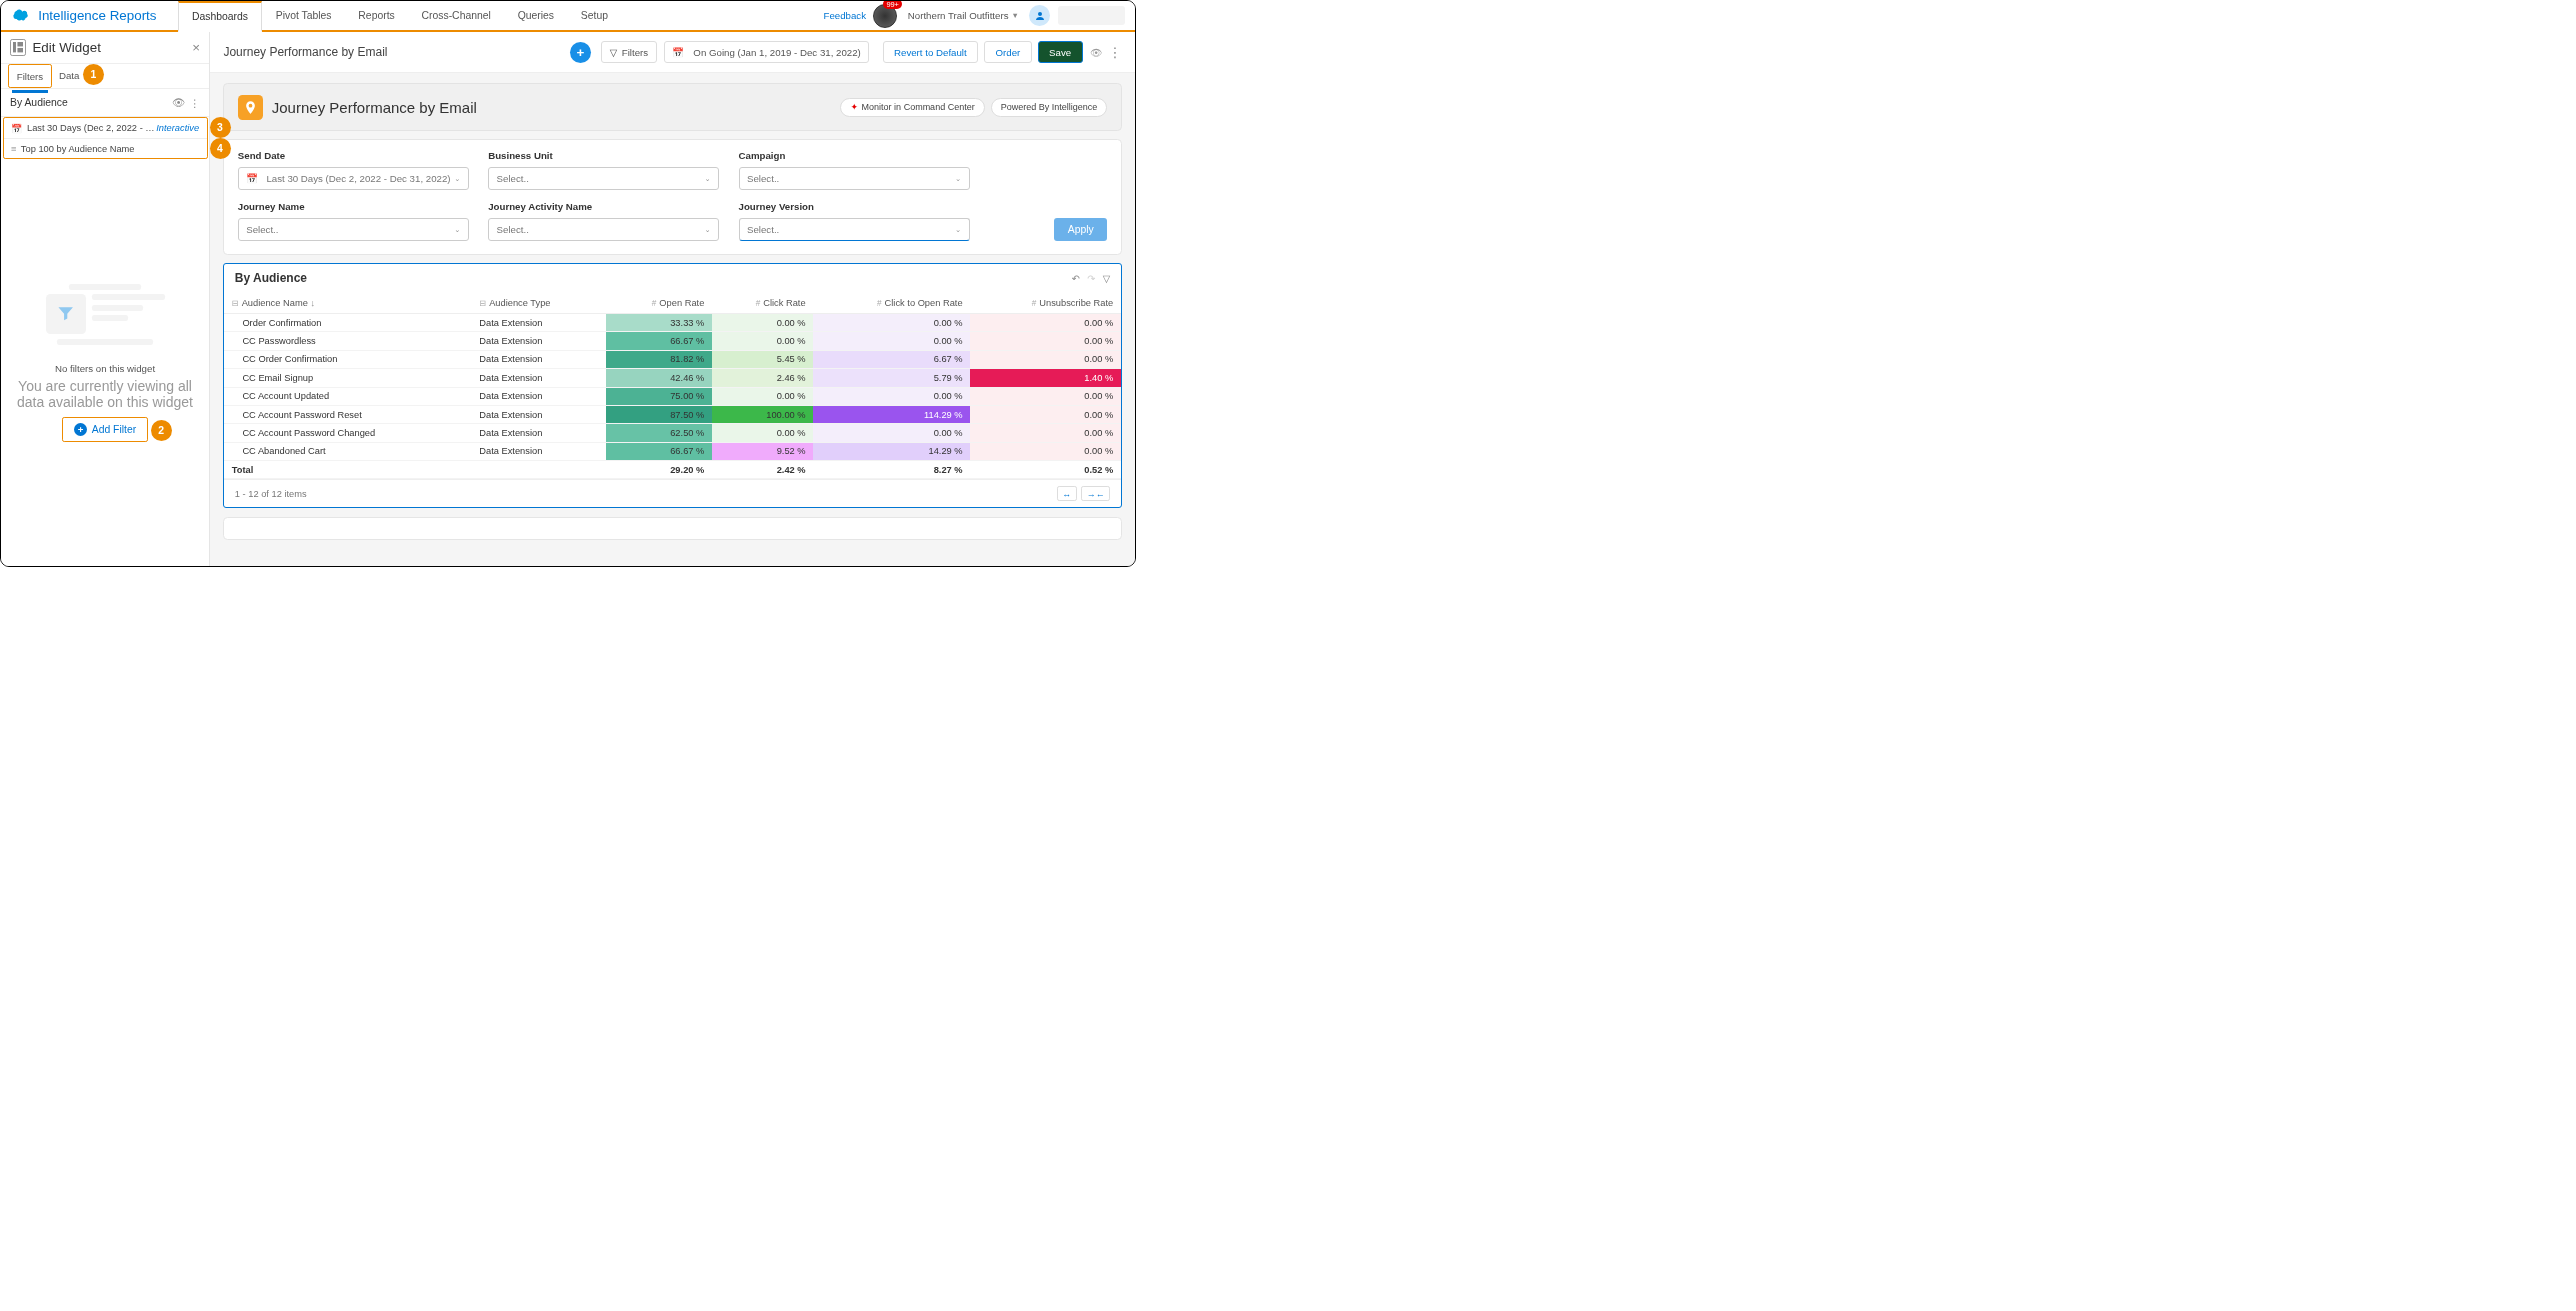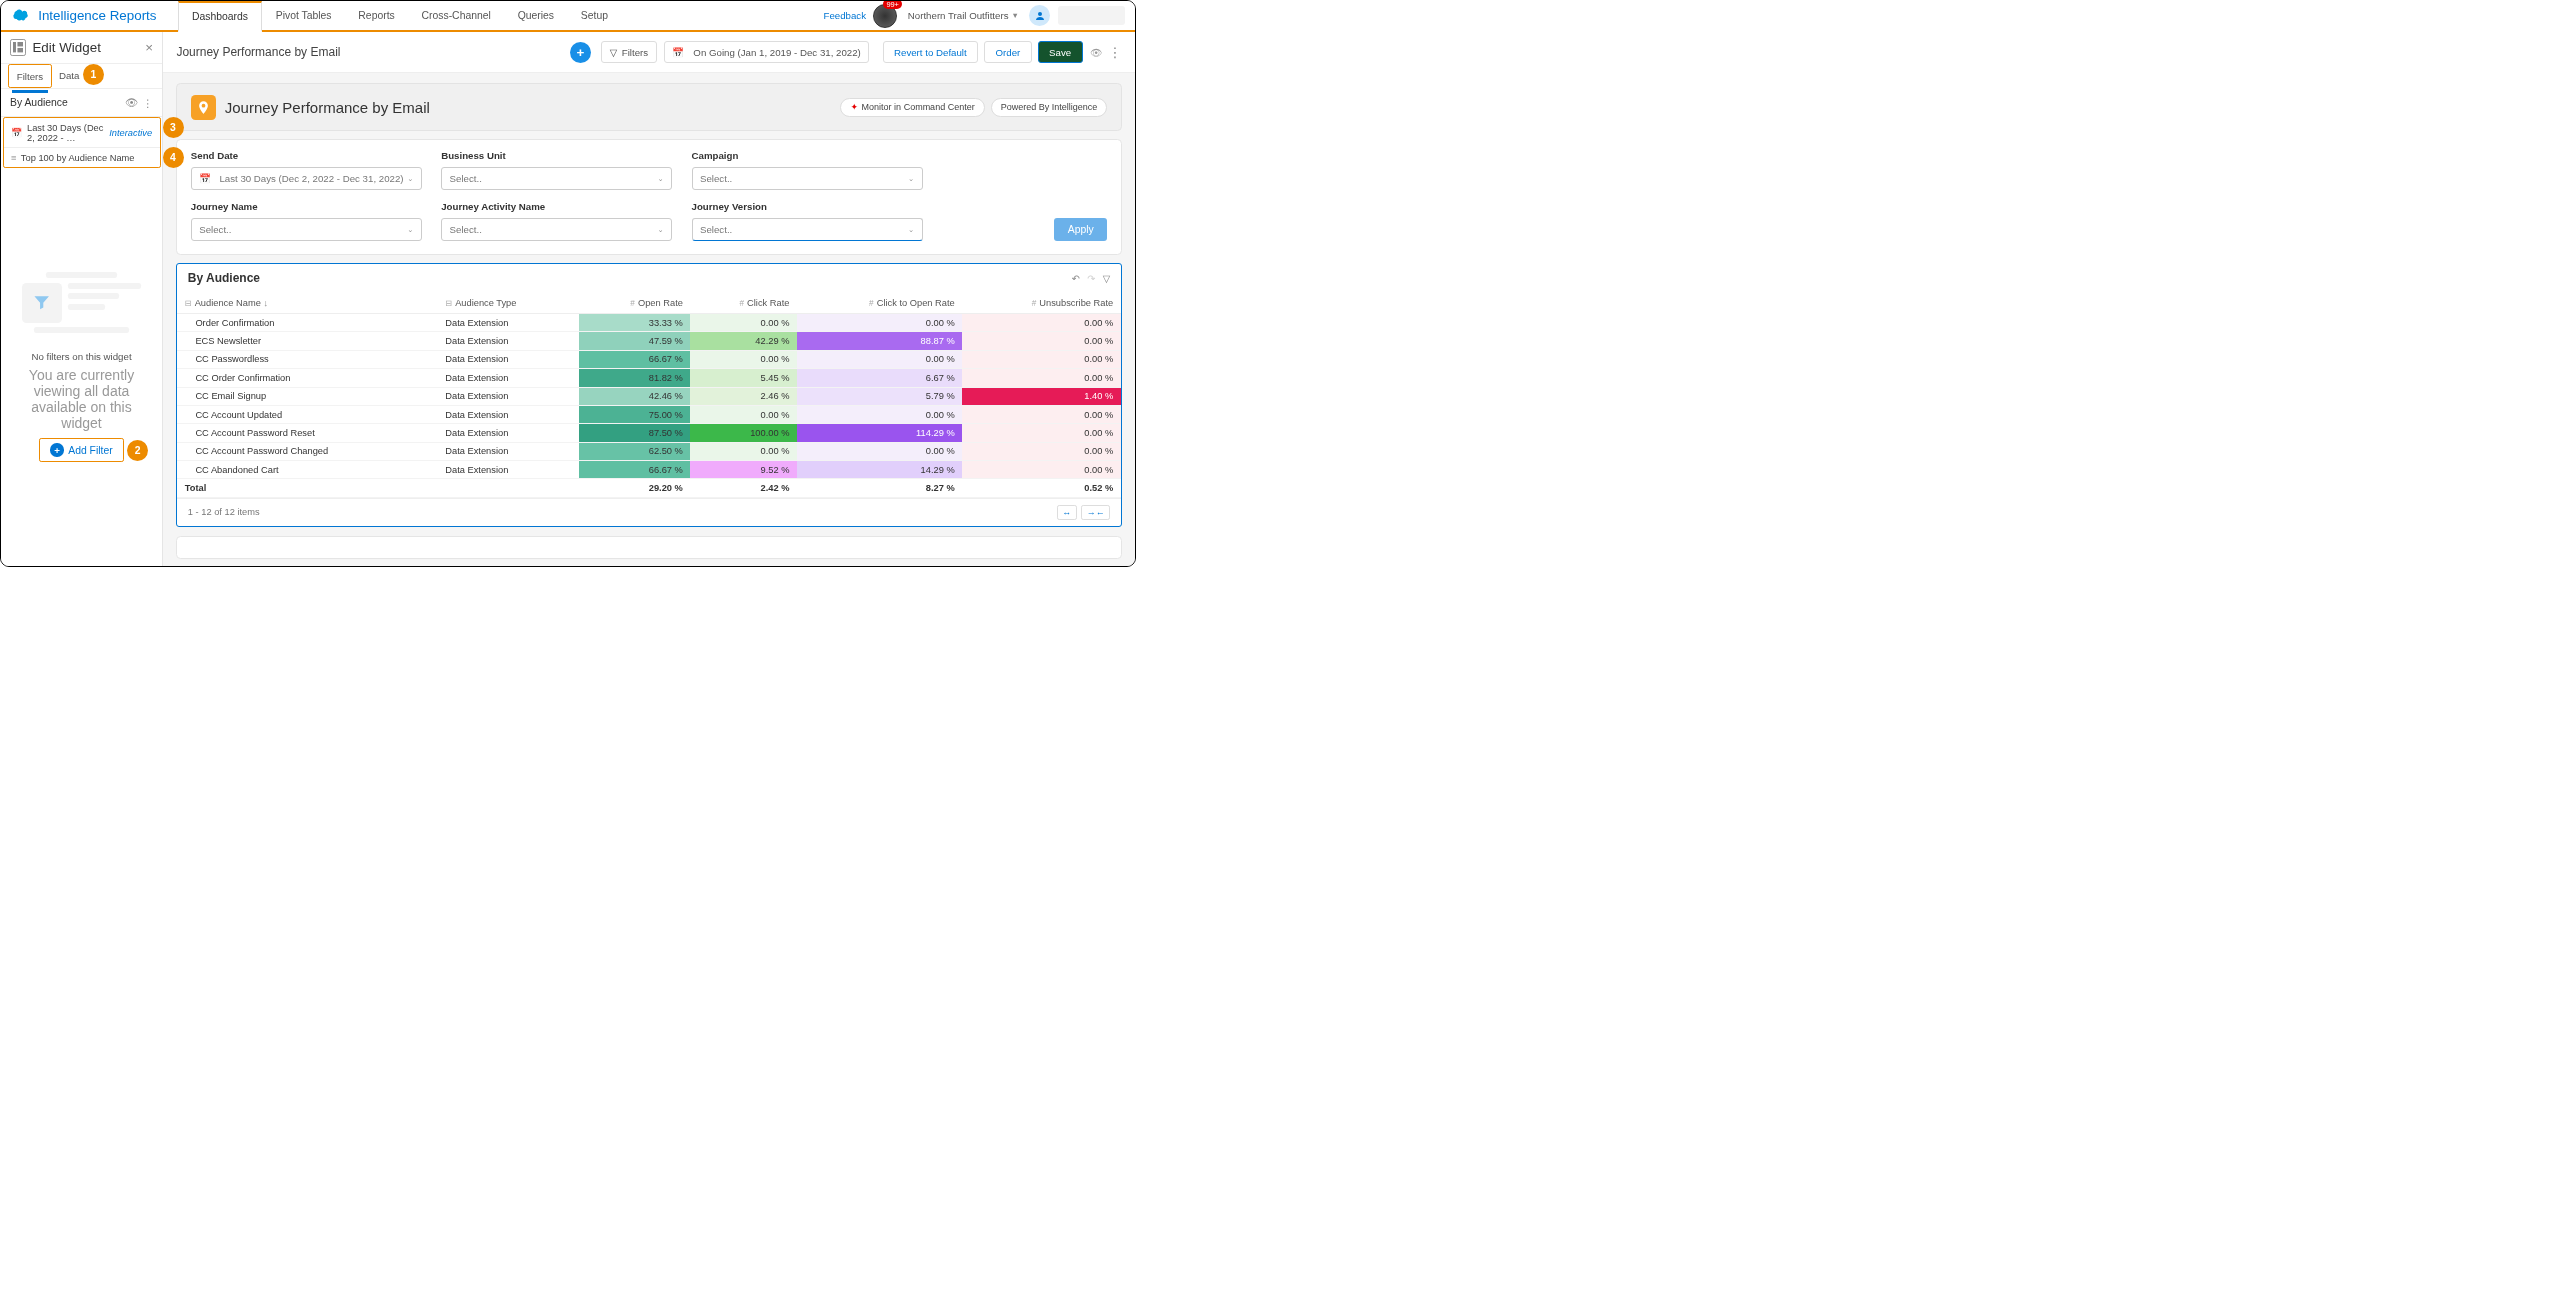--- a/index.html
+++ b/index.html
@@ -18,21 +18,21 @@
 .badge-wrap { position: relative; margin-right: 10.4px; }
 .bot { width: 24px; height: 24px; border-radius: 50%; background: radial-gradient(#333,#666); border:1.5px solid #333; }
 .badge { position: absolute; top: -4.5px; right: -4.5px; background: #e50000; color: #fff; font-size: 7.4px; border-radius: 6px; padding: 0.7px 3px; }
 .org { color: #555; margin-right: 10.4px; display:flex; align-items:center; gap:3px;}
 .avatar { width: 21px; height: 21px; border-radius: 50%; background: #cfe8fb; display:flex; align-items:center; justify-content:center; margin-right:7.4px;}
 .avatar svg{width:12px;height:12px;fill:#0176d3;}
 .search-blank{ width:67px; height:19.4px; background:#f3f3f3; border-radius:3px; margin-right:10.4px;}
 
 
 .body { display: flex; height: calc(100% - 31px); }
-.side { width: 162px; background: #fff; border-right: 0.7px solid #e5e5e5; display:flex; flex-direction:column;}
+.side { width: 209px; background: #fff; border-right: 0.7px solid #e5e5e5; display:flex; flex-direction:column;}
 .main { flex: 1; background: #f5f5f5; overflow: auto; }
 
 
 .side-head { display:flex; align-items:center; padding: 7.4px 9px; border-bottom:0.7px solid #eee;}
 .side-head .wicon{ width:16.4px; height:16.4px; border:0.7px solid #999; border-radius:2.2px; margin-right:6px; display:flex;align-items:center;justify-content:center;}
 .side-head h2{ font-size:13.4px; font-weight:500; flex:1;}
 .close-x{ color:#888; font-size:13.4px; cursor:pointer;}
 .side-tabs{ display:flex; padding:0 7.4px; border-bottom:0.7px solid #eee; position:relative;}
 .stab{ padding: 6px 7.4px 4.5px; color:#555; cursor:pointer; font-size:9.7px; position:relative;}
 .stab.active{ border:1.5px solid #ed8b00; border-radius:2.2px; }
@@ -323,28 +323,20 @@
             <tbody id="tbody">
                 <tr>
                   <td style="padding-left:18px;">Order Confirmation</td>
                   <td>Data Extension</td>
                   <td class="num" style="background:#a8dcc9;">33.33 %</td>
                   <td class="num" style="background:#eaf6e9;">0.00 %</td>
                   <td class="num" style="background:#f4eefb;">0.00 %</td>
                   <td class="num" style="background:#fdeef0;">0.00 %</td>
                 </tr>
                 <tr>
-                  <td style="padding-left:18px;">ECS Newsletter</td>
-                  <td>Data Extension</td>
-                  <td class="num" style="background:#8fd1bb;">47.59 %</td>
-                  <td class="num" style="background:#a9e0a0;">42.29 %</td>
-                  <td class="num" style="background:#a96af0;color:#fff;">88.87 %</td>
-                  <td class="num" style="background:#fdeef0;">0.00 %</td>
-                </tr>
-                <tr>
                   <td style="padding-left:18px;">CC Passwordless</td>
                   <td>Data Extension</td>
                   <td class="num" style="background:#5fbfa2;">66.67 %</td>
                   <td class="num" style="background:#eaf6e9;">0.00 %</td>
                   <td class="num" style="background:#f4eefb;">0.00 %</td>
                   <td class="num" style="background:#fdeef0;">0.00 %</td>
                 </tr>
                 <tr>
                   <td style="padding-left:18px;">CC Order Confirmation</td>
                   <td>Data Extension</td>

